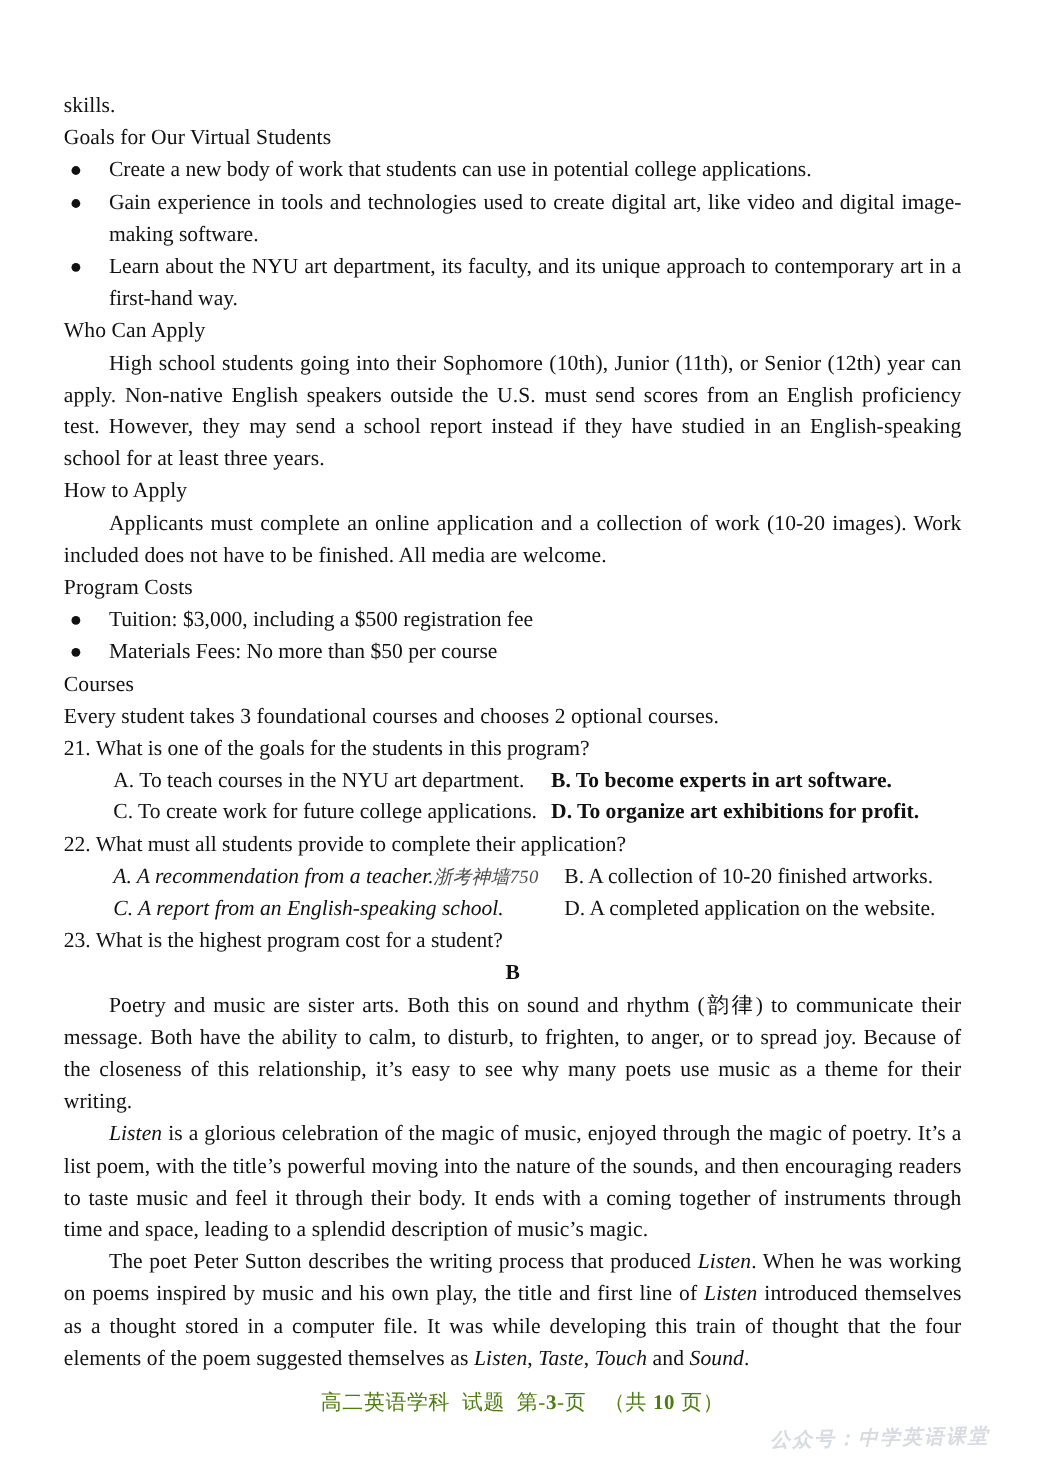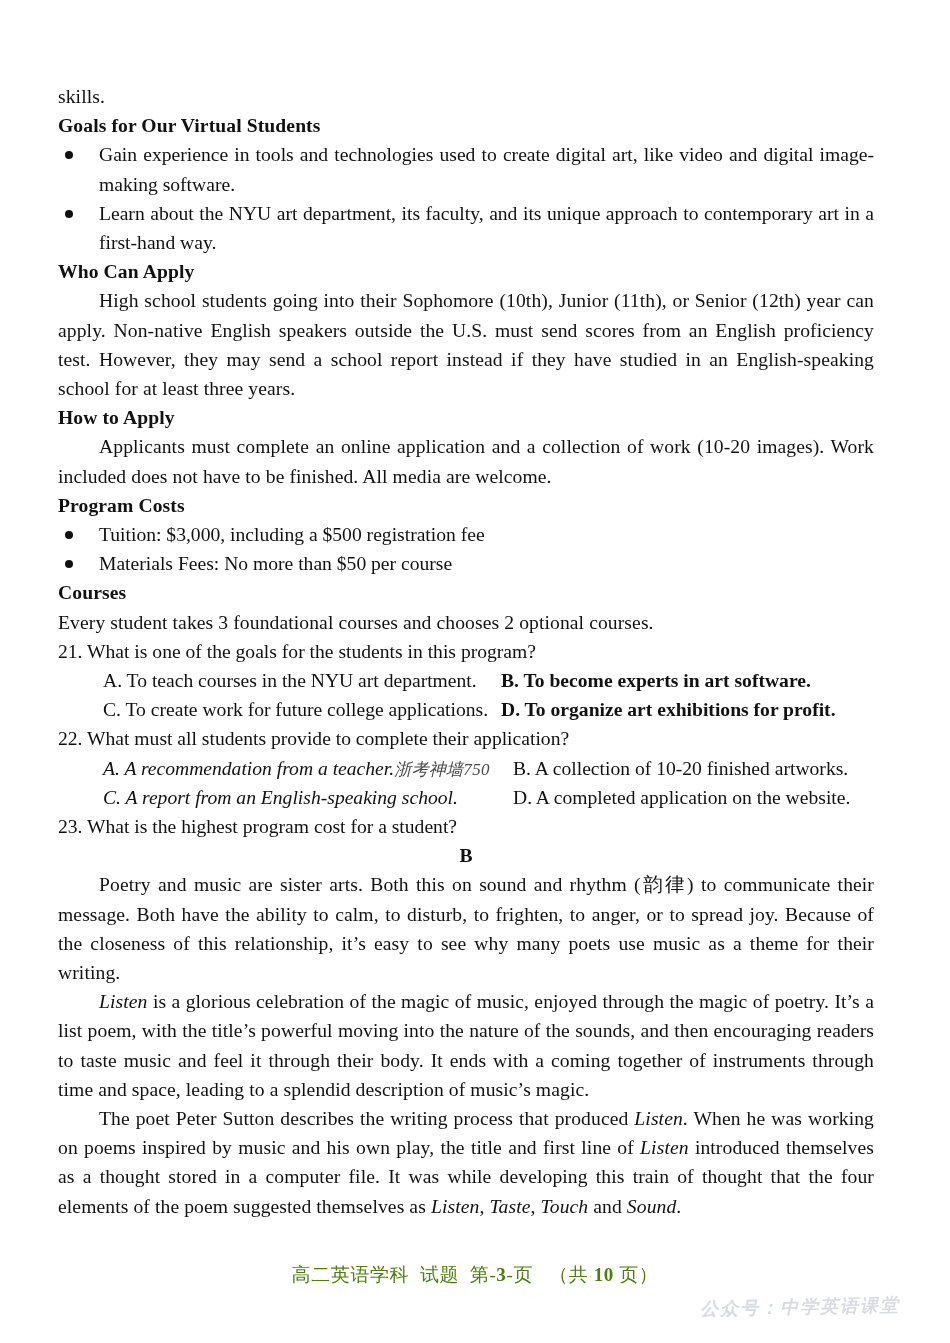--- a/index.html
+++ b/index.html
@@ -31,21 +31,21 @@
     text-align: justify;
     text-justify: inter-word;
     margin: 0;
     letter-spacing: 0.1px;
   }
   .para.indent { text-indent: 41px; }
   .para.noindent { text-indent: 0; }
   .heading {
     font-size: 19.6px;
     line-height: 29.2px;
-    font-weight: bold;
+    font-weight: normal;
     margin: 0;
     letter-spacing: 0.1px;
   }
   
   .bullets {
     list-style: none;
     margin: 0;
     padding: 0;
   }
   .bullet-row {
@@ -137,20 +137,24 @@
 </head>
 <body>
 
 <div class="page">
 
   <p class="para noindent">skills.</p>
 
   <p class="heading">Goals for Our Virtual Students</p>
 
   <div class="bullets">
+    <div class="bullet-row nojust">
+      <span class="bullet-dot"></span>
+      <span>Create a new body of work that students can use in potential college applications.</span>
+    </div>
     <div class="bullet-row">
       <span class="bullet-dot"></span>
       <span>Gain experience in tools and technologies used to create digital art, like video and digital image-making software.</span>
     </div>
     <div class="bullet-row">
       <span class="bullet-dot"></span>
       <span>Learn about the NYU art department, its faculty, and its unique approach to contemporary art in a first-hand way.</span>
     </div>
   </div>
 

